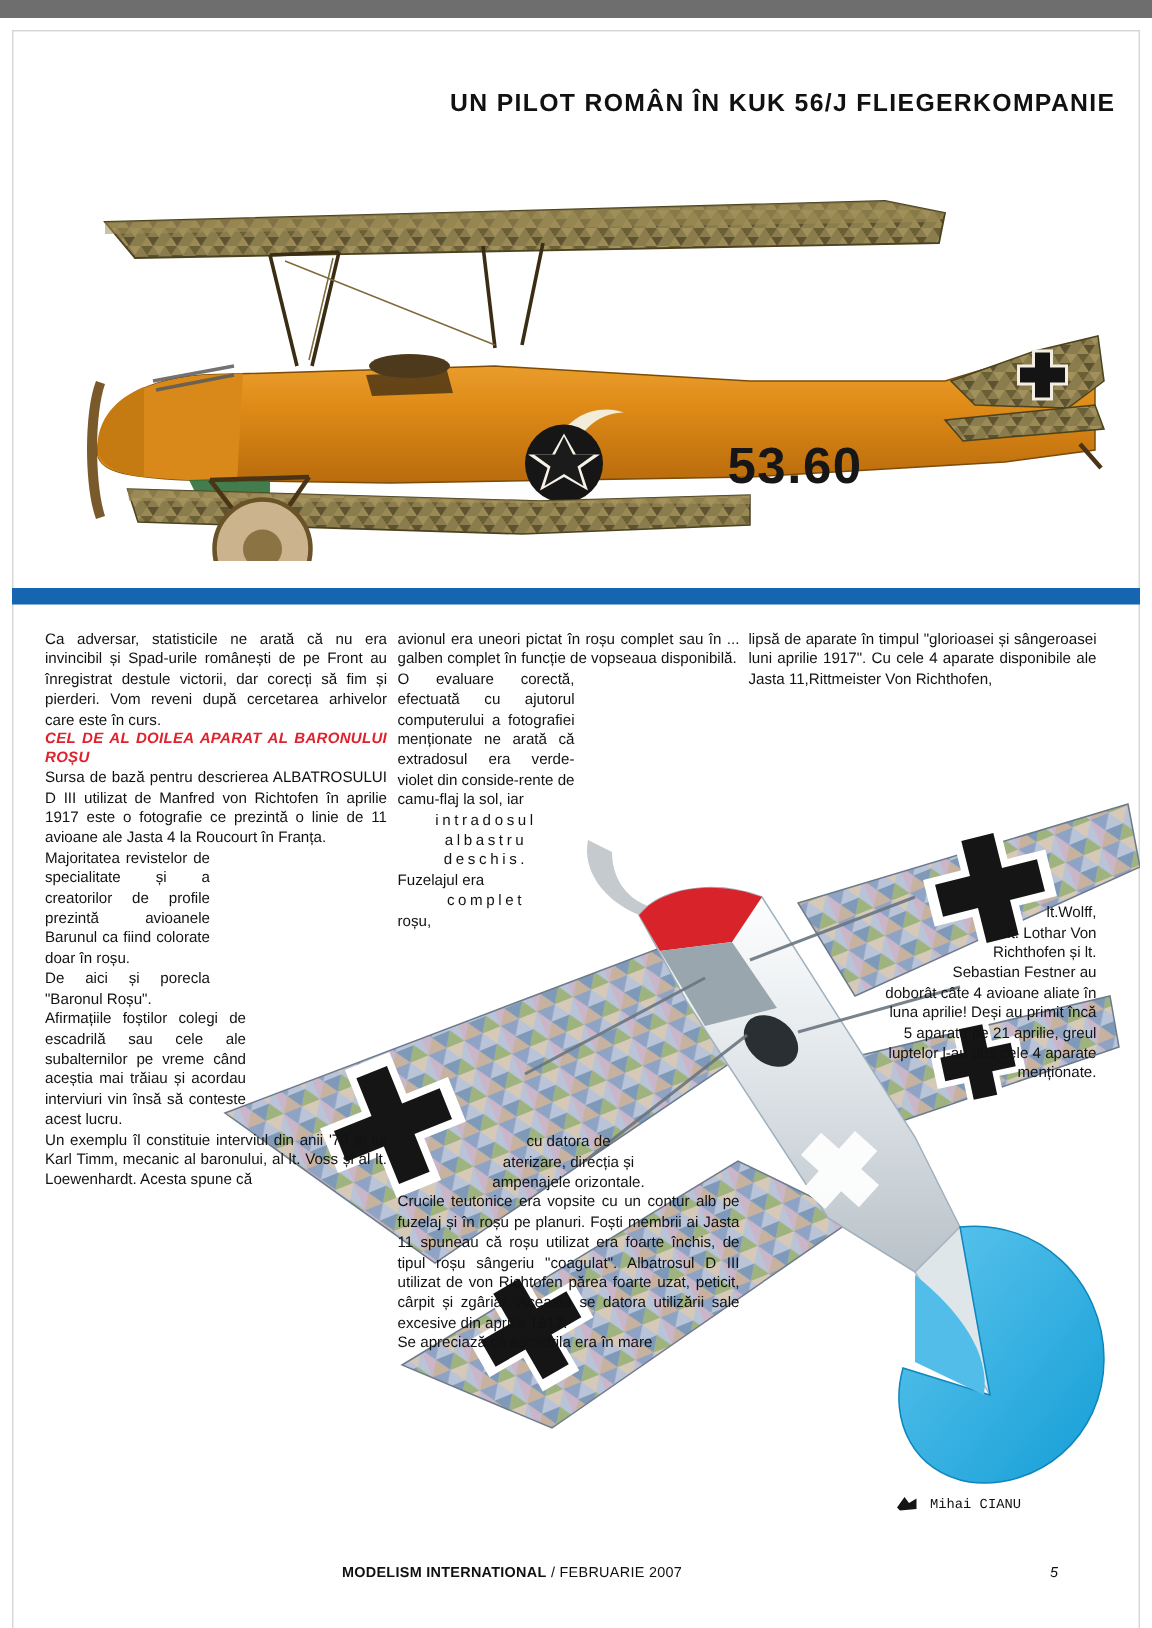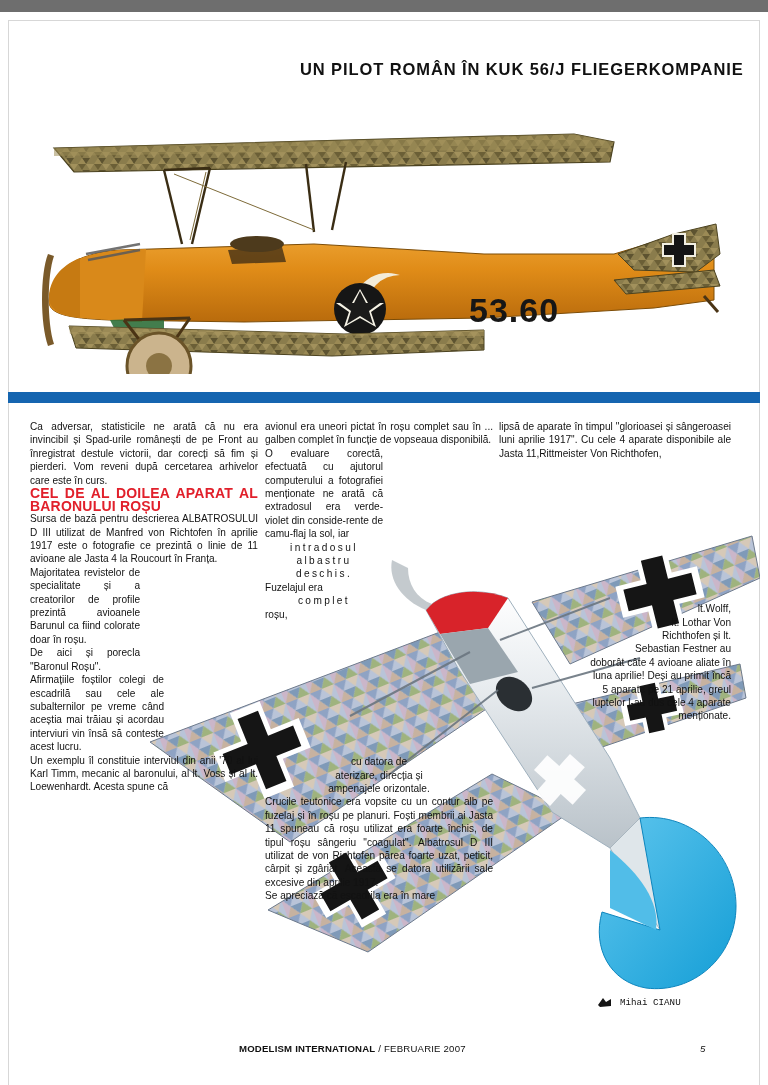--- a/index.html
+++ b/index.html
@@ -14,21 +14,21 @@
   }
 
   
   .headline{
     position:absolute;left:300px;top:48px;width:430px;
     text-align:right;font-weight:bold;font-size:16.5px;letter-spacing:.9px;
     color:#111;font-family:"Liberation Sans", sans-serif;white-space:nowrap;
   }
 
   
-  .plane-top{position:absolute;left:14px;top:92px;width:710px;height:270px;}
+  .plane-top{position:absolute;left:30px;top:92px;width:710px;height:270px;}
   .plane-top svg{display:block;width:100%;height:100%;}
 
   .top-caption{
     position:absolute;left:268px;top:292px;width:300px;
     font-style:italic;font-weight:bold;font-size:8.4px;line-height:11.6px;
     color:#15232e;
   }
 
   
   .blue-rule{position:absolute;left:8px;top:380px;width:752px;height:11px;background:#1565b0;}
@@ -37,41 +37,41 @@
   .col{
     position:absolute;top:408px;font-size:10.1px;line-height:13.4px;
     color:#121212;text-align:justify;
   }
   .col p{margin:0;}
   .c1{left:30px;width:228px;}
   .c2{left:265px;width:228px;}
   .c3{left:499px;width:232px;}
 
   .redhead{
-    color:#e1202b;font-weight:bold;font-size:14px;
+    color:#e1202b;font-weight:bold;font-style:italic;font-size:10px;
     line-height:12.6px;letter-spacing:.2px;margin:3px 0 1px 0;
   }
   .spaced{letter-spacing:2.4px;text-align:center;}
   .ctr{text-align:center;}
   .rt{text-align:right;}
   .narrow1{width:110px;}
   .narrow2{width:118px;}
   .narrow3{width:134px;}
 
   
   .plane-big{position:absolute;left:140px;top:470px;width:620px;height:545px;}
   .plane-big svg{display:block;width:100%;height:100%;}
 
   .signature{
     position:absolute;left:620px;top:985px;font-size:9.2px;color:#111;
     font-family:Liberation Mono, monospace;
   }
   .sig-icon{position:absolute;left:598px;top:985px;font-size:11px;color:#111;}
   .footer{
-    position:absolute;left:239px;top:1031px;font-size:9.6px;color:#101010;
+    position:absolute;left:228px;top:1031px;font-size:9.6px;color:#101010;
     letter-spacing:.2px;
   }
   .footer b{font-weight:bold;}
   .pageno{position:absolute;left:700px;top:1031px;font-size:9.6px;font-style:italic;color:#101010;}
 </style>
 </head>
 <body>
 
 <div class="page">
   <div class="sheet-border"></div>

